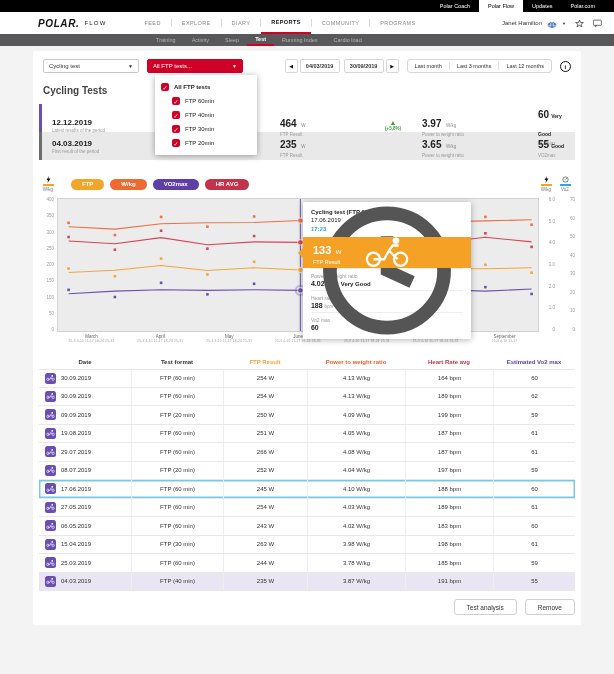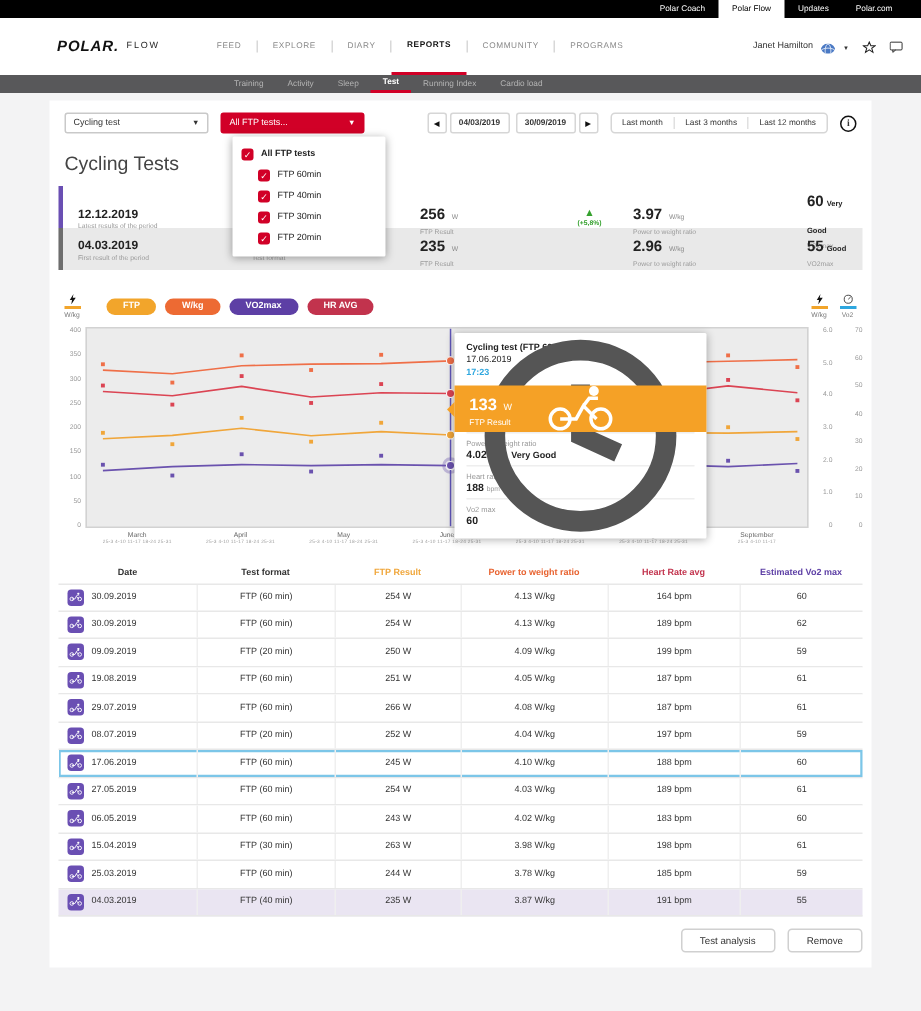--- a/index.html
+++ b/index.html
@@ -5,21 +5,21 @@
   * { box-sizing: border-box; margin: 0; padding: 0; }
   html,body { width: 614px; height: 674px; }
   body { font-family: "Liberation Sans", sans-serif; background: #f3f3f4; overflow: hidden; color:#333; }
 
   
   .topbar { height: 12px; background: #000; display: flex; justify-content: flex-end; align-items: stretch; padding-right: 10px; }
   .tb-link { font-size: 5.5px; color: #fff; display:flex; align-items:center; padding: 0 9px; cursor: pointer; }
   .tb-link.active { background: #fff; color: #000; }
 
   
-  .mainnav { height: 38px; background: #fff; display: flex; align-items: center; padding: 0 12px 0 38px; }
+  .mainnav { height: 22px; background: #fff; display: flex; align-items: center; padding: 0 12px 0 38px; }
   .brand { font-size: 10px; font-weight: 900; font-style: italic; letter-spacing: .6px; color:#111; }
   .product { font-size: 6px; letter-spacing: 1.2px; color:#222; margin-left: 5px; margin-right: 28px; }
   .nav-items { display:flex; align-items:stretch; height: 100%; }
   .nav-item { font-size: 5.5px; color:#8a8a8a; display:flex; align-items:center; padding: 0 10px; letter-spacing:.4px; cursor:pointer; }
   .nav-item.active { color:#111; font-weight:bold; border-bottom: 2px solid #D10027; }
   .nav-sep { width:1px; height:8px; background:#d8d8d8; align-self:center; }
   .nav-right { margin-left:auto; display:flex; align-items:center; gap:5px; }
   .user-name { font-size: 6px; color:#333; }
   .avatar { width:10px; height:10px; border-radius:50%; overflow:hidden; }
   .caret { font-size:4px; color:#333; }
@@ -53,21 +53,21 @@
   .arrow-btn { width:13px; height:14px; background:#fff; border:1px solid #d6d6d6; border-radius:2px;
                font-size:5px; color:#111; display:flex; align-items:center; justify-content:center; cursor:pointer; }
   .date-box { width:40px; height:14px; background:#fff; border:1px solid #d6d6d6; border-radius:2px; margin:0 2px;
               font-size:5.5px; font-weight:bold; display:flex; align-items:center; justify-content:center; cursor:text; }
   .ranges { display:flex; align-items:stretch; height:14px; border:1px solid #d6d6d6; border-radius:3px; margin-left:8px; background:#fff; }
   .range-item { font-size:5.5px; color:#333; display:flex; align-items:center; padding:0 7px; cursor:pointer; }
   .range-sep { width:1px; background:#e0e0e0; margin:2px 0; }
   .info-btn { width:11px; height:11px; border:1.3px solid #111; border-radius:50%; margin-left:8px;
               font-size:6.5px; font-weight:bold; font-family:"Liberation Serif",serif; display:flex; align-items:center; justify-content:center; cursor:pointer; }
 
-  h2 { font-size: 13px; font-weight:400; color:#444; margin: 0 0 8px 4px; }
+  h2 { font-size: 10px; font-weight:700; color:#444; margin: 0 0 8px 4px; }
 
   
   .sumrow { display:grid; grid-template-columns: 116px 112px 84px 58px 116px 1fr; align-items:center;
             height:28px; border-left:3px solid #6A4FB3; padding-left:10px; }
   .sumrow.second { background:#E9E9E9; border-left-color:#6d6d6d; }
   .s-main { font-size:8px; font-weight:bold; color:#222; }
   .s-big  { font-size:10px; font-weight:bold; color:#222; }
   .s-unit { font-size:4.5px; color:#8a8a8a; font-weight:normal; }
   .s-sub  { font-size:4.5px; color:#9a9a9a; margin-top:1px; }
   .s-rate { font-size:5px; font-weight:bold; color:#222; margin-left:2px; }
@@ -252,21 +252,21 @@
   <div class="sumrow">
     <div>
       <div class="s-main">12.12.2019</div>
       <div class="s-sub">Latest results of the period</div>
     </div>
     <div>
       <div class="s-main" style="font-weight:normal"></div>
       <div class="s-sub"></div>
     </div>
     <div>
-      <div><span class="s-big">256</span> <span class="s-unit">W</span></div>
+      <div><span class="s-big">464</span> <span class="s-unit">W</span></div>
       <div class="s-sub">FTP Result</div>
     </div>
     <div class="delta">
       <div class="tri-up">▲</div>
       <div class="pct">(+5,8%)</div>
     </div>
     <div>
       <div><span class="s-big">3.97</span> <span class="s-unit">W/kg</span></div>
       <div class="s-sub">Power to weight ratio</div>
     </div>
@@ -283,21 +283,21 @@
     <div>
       <div class="s-main" style="font-weight:normal;font-size:9px">FTP (60 min)</div>
       <div class="s-sub">Test format</div>
     </div>
     <div>
       <div><span class="s-big">235</span> <span class="s-unit">W</span></div>
       <div class="s-sub">FTP Result</div>
     </div>
     <div class="delta"></div>
     <div>
-      <div><span class="s-big">2.96</span> <span class="s-unit">W/kg</span></div>
+      <div><span class="s-big">3.65</span> <span class="s-unit">W/kg</span></div>
       <div class="s-sub">Power to weight ratio</div>
     </div>
     <div>
       <div><span class="s-big">55</span><span class="s-rate">Good</span></div>
       <div class="s-sub">VO2max</div>
     </div>
   </div>
 
   <div class="chart-section">
     <div class="legend-row">

